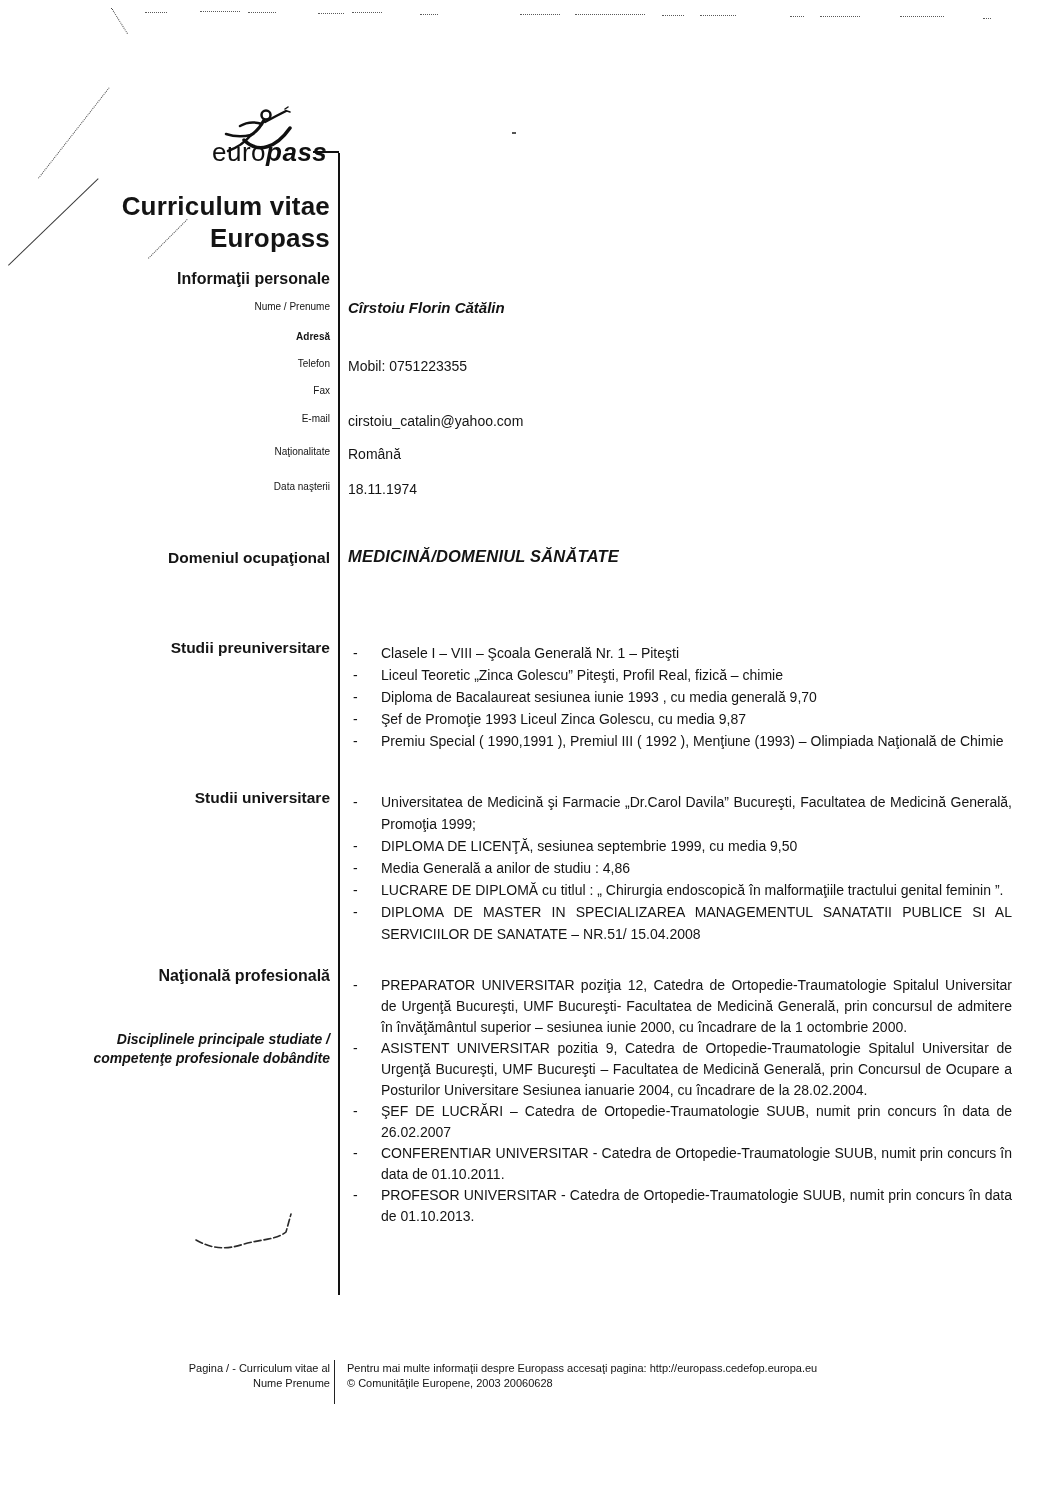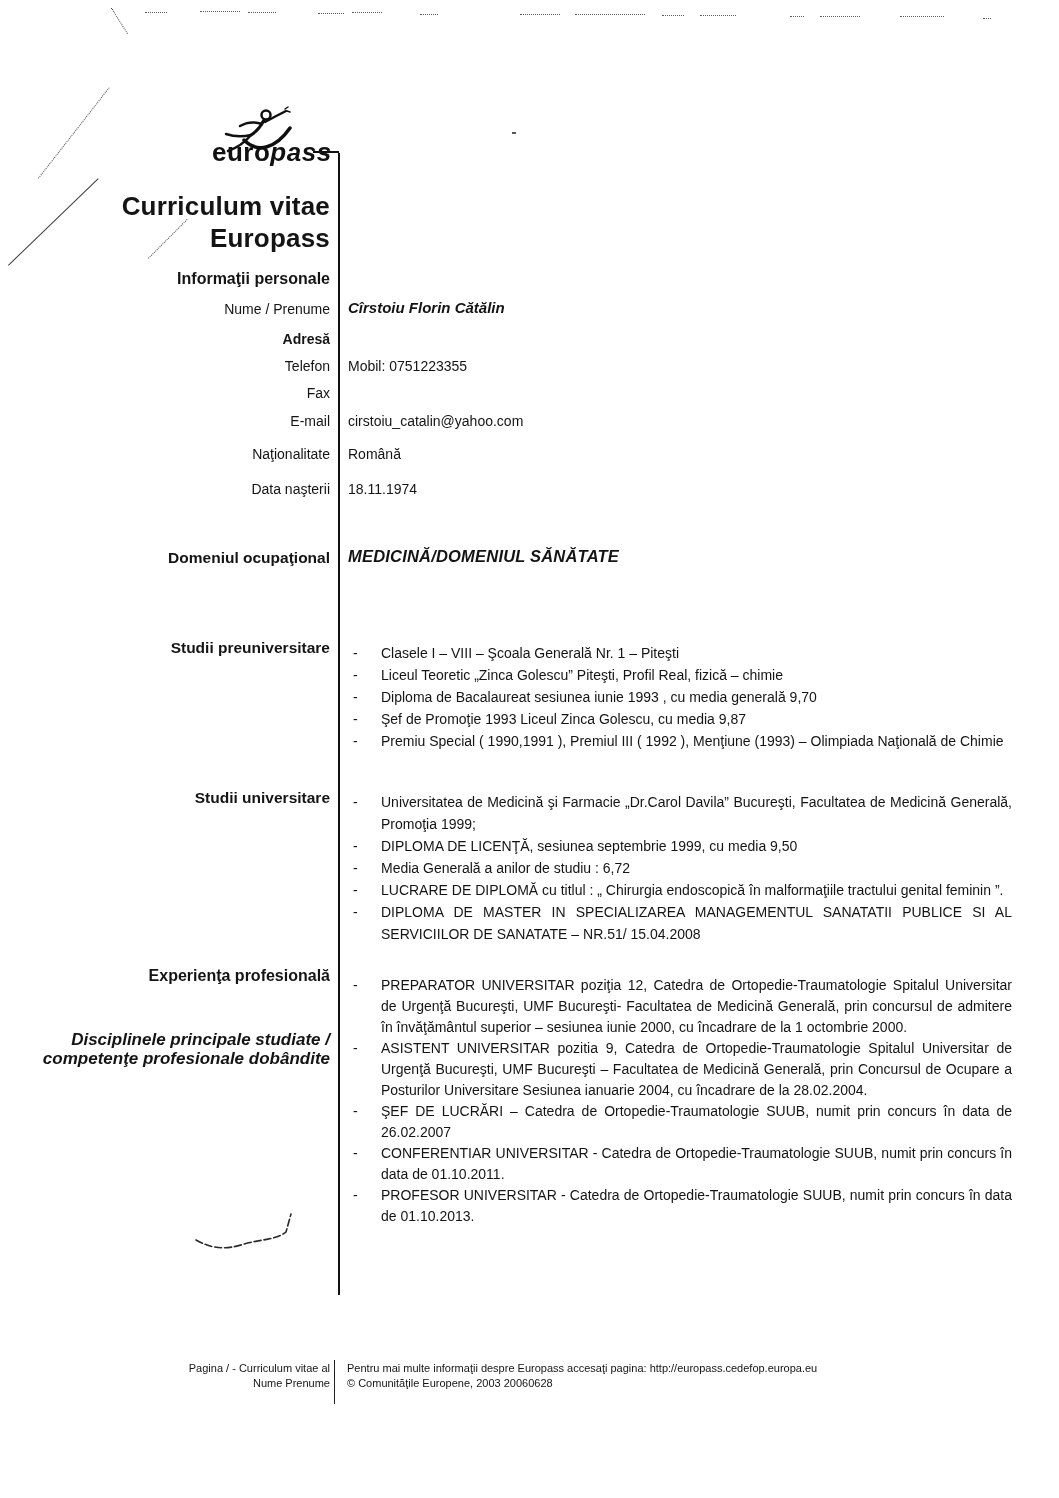--- a/index.html
+++ b/index.html
@@ -14,33 +14,33 @@
   }
   
   .speck { position:absolute; border-top:1px dotted #5a5a5a; height:0; }
   .diag  { position:absolute; border-top:1px dotted #4a4a4a; height:0; transform-origin:left top; }
   .diag.solid { border-top:1px solid #3a3a3a; }
 
   
   .logo { position:absolute; left:198px; top:106px; width:150px; height:66px; }
   .logo-figure { position:absolute; left:16px; top:0; }
   .logo-text { position:absolute; left:14px; top:31px; font-size:26px; letter-spacing:0.5px; color:#101010; white-space:nowrap; }
-  .logo-text .euro { font-weight:700;text-align:center; }
+  .logo-text .euro { font-weight:400;text-align:center; }
   .logo-text .pass { font-weight:700; font-style:italic; }
   .logo-connector { position:absolute; left:313px; top:151px; width:26px; border-top:2px solid #101010; height:0; }
 
   
   .v-divider { position:absolute; left:338px; top:153px; height:1142px; width:0; border-left:2px solid #121212; }
 
   
   .lcol { position:absolute; left:40px; width:290px; text-align:right; }
   .title-block { top:190px; font-size:26px; font-weight:700; line-height:32px; letter-spacing:0.2px; }
   .section-head { font-size:16px; font-weight:700; }
-  .field-label { font-size:14px; }
-  .sublabel { font-size:17px; font-weight:700; font-style:italic; line-height:19px; }
+  .field-label { font-size:10px; }
+  .sublabel { font-size:14px; font-weight:700; font-style:italic; line-height:19px; }
 
   
   .rval { position:absolute; left:348px; font-size:14px; white-space:nowrap; }
   .name-val { font-weight:700; font-style:italic; font-size:15px; }
   .domain-val { font-weight:700; font-style:italic; font-size:16.5px; letter-spacing:0.2px; }
 
   
   .blist { position:absolute; left:348px; width:664px; font-size:14px; }
   .blist .item { display:flex; }
   .blist .marker { flex:0 0 33px; padding-left:5px; box-sizing:border-box; }
@@ -162,33 +162,33 @@
     <div class="item">
         <span class="marker">-</span>
         <span class="txt">Universitatea de Medicină şi Farmacie „Dr.Carol Davila” Bucureşti, Facultatea de Medicină Generală, Promoţia 1999;</span>
       </div>
     <div class="item">
         <span class="marker">-</span>
         <span class="txt">DIPLOMA DE LICENŢĂ, sesiunea septembrie 1999, cu media 9,50</span>
       </div>
     <div class="item">
         <span class="marker">-</span>
-        <span class="txt">Media Generală a anilor de studiu : 6,72</span>
+        <span class="txt">Media Generală a anilor de studiu : 4,86</span>
       </div>
     <div class="item">
         <span class="marker">-</span>
         <span class="txt">LUCRARE DE DIPLOMĂ cu titlul : „ Chirurgia endoscopică în malformaţiile tractului genital feminin ”.</span>
       </div>
     <div class="item">
         <span class="marker">-</span>
         <span class="txt">DIPLOMA DE MASTER IN SPECIALIZAREA MANAGEMENTUL SANATATII PUBLICE SI AL SERVICIILOR DE SANATATE – NR.51/ 15.04.2008</span>
       </div>
   </div>
 
-  <div class="lcol section-head" style="top:967px;">Experienţa profesională</div>
+  <div class="lcol section-head" style="top:967px;">Naţională profesională</div>
   <div class="lcol sublabel" style="top:1030px;">
     <div>Disciplinele principale studiate /</div>
     <div>competenţe profesionale dobândite</div>
   </div>
   <div class="blist lh21 justify" style="top:975px;">
     <div class="item">
         <span class="marker">-</span>
         <span class="txt">PREPARATOR  UNIVERSITAR poziţia 12, Catedra de Ortopedie-Traumatologie Spitalul Universitar de Urgenţă Bucureşti, UMF Bucureşti- Facultatea de Medicină Generală, prin concursul de admitere în învăţământul superior – sesiunea iunie 2000, cu încadrare de la 1 octombrie 2000.</span>
       </div>
     <div class="item">

